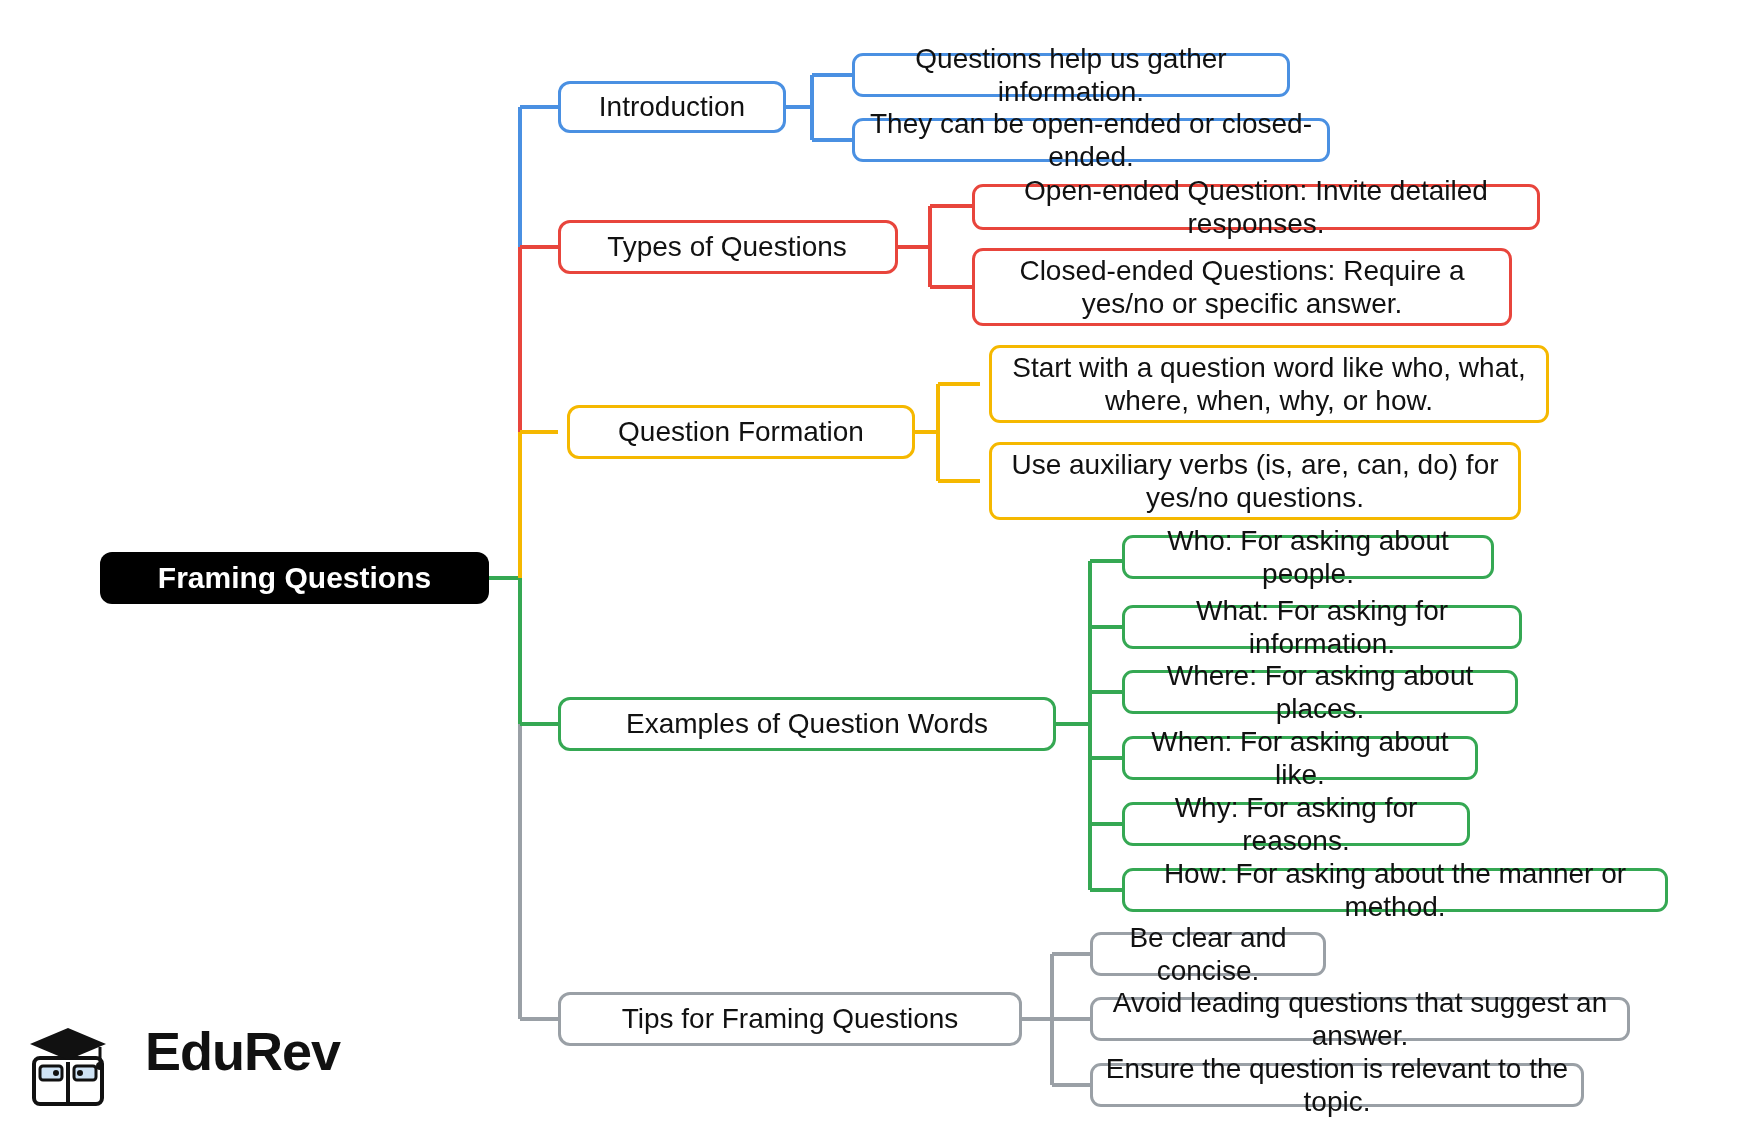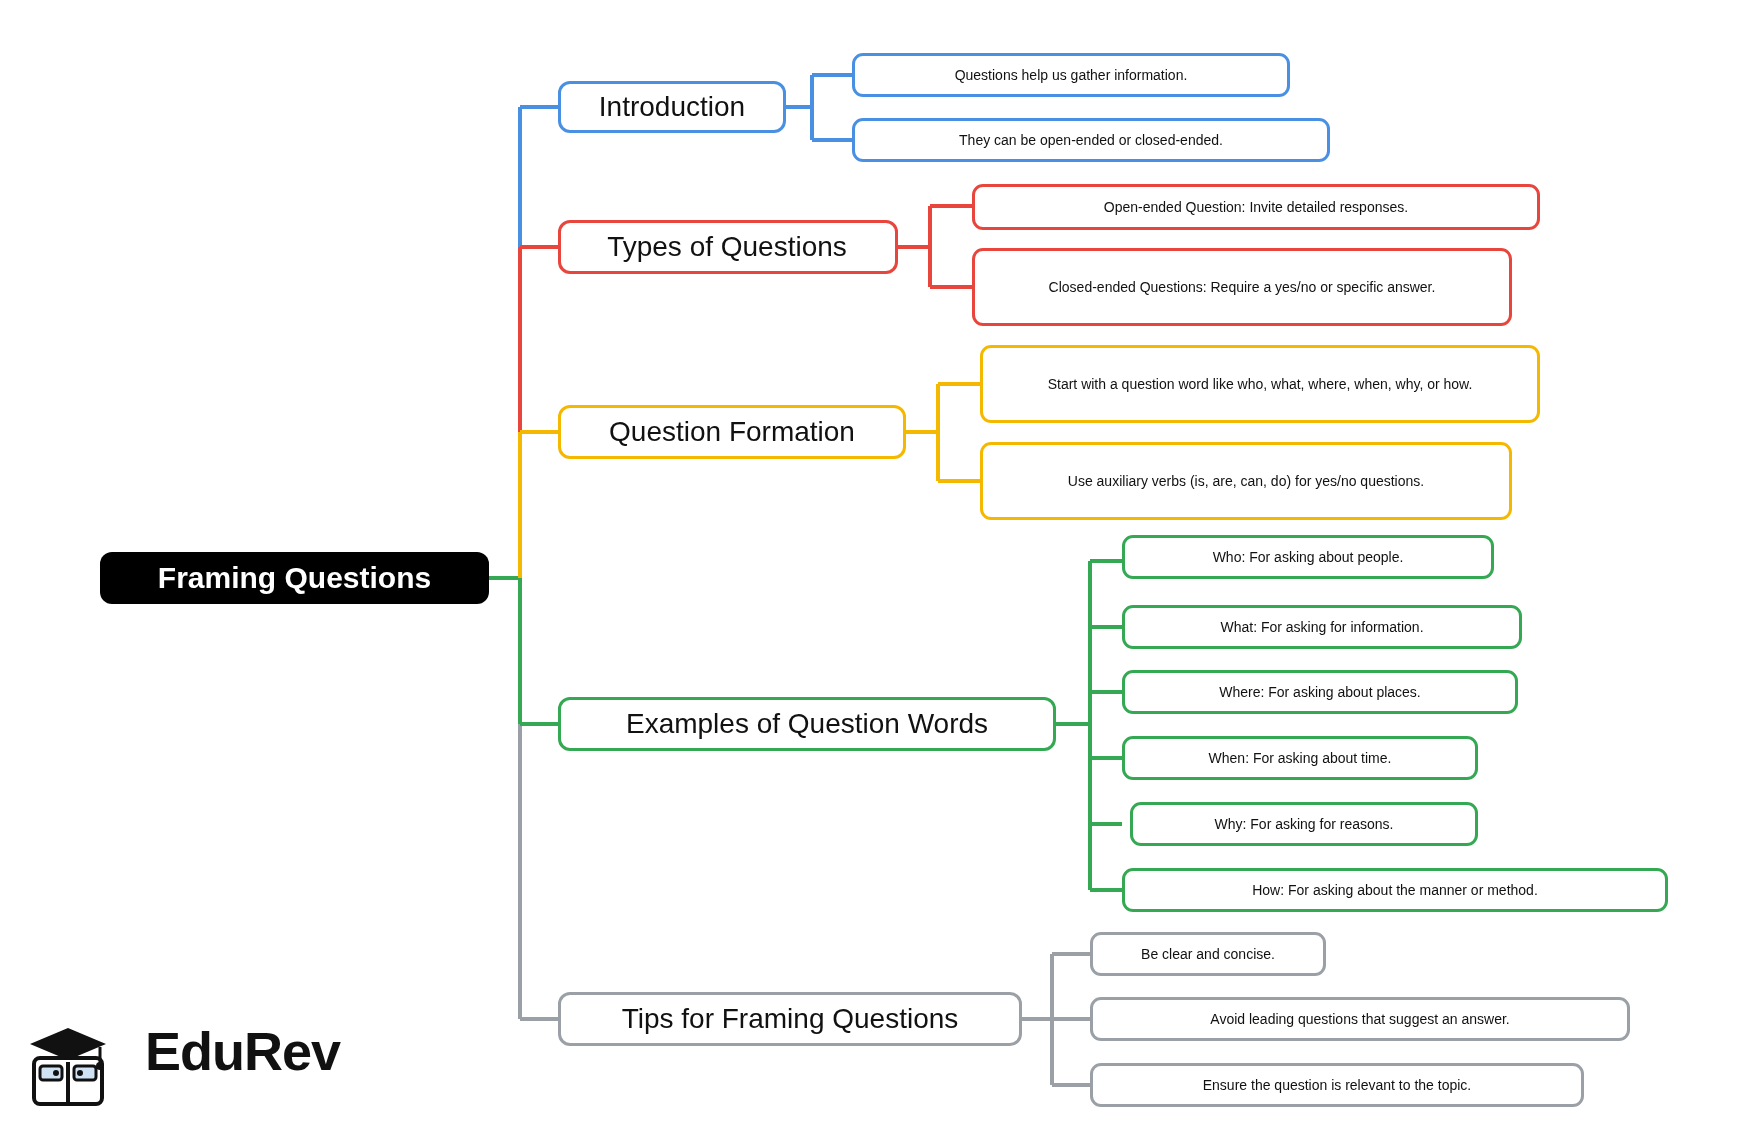--- a/index.html
+++ b/index.html
@@ -49,26 +49,26 @@
     border-style: solid;
     border-radius: 12px;
     font-size: 28px;
     padding: 0 14px;
   }
   
   .leaf {
     border-width: 3px;
     border-style: solid;
     border-radius: 11px;
-    font-size: 14px;
+    font-size: 28px;
     padding: 0 12px;
   }
   .c-blue   { border-color: #4a90e2; }
   .c-red    { border-color: #e8453c; }
-  .c-yellow { border-color: #f5b800; }
+  .c-yellow { border-color: #f5b800; margin-left: 9px; }
   .c-green  { border-color: #35a853; }
   .c-gray   { border-color: #9aa0a6; }
 
   
   #logo {
     position: absolute;
     left: 22px;
     top: 1020px;
     width: 340px;
     height: 110px;
@@ -180,23 +180,23 @@
   <div class="node leaf c-green" style="left:1122px; top:535px; width:372px; height:44px;">
     <span>Who: For asking about people.</span>
   </div>
   <div class="node leaf c-green" style="left:1122px; top:605px; width:400px; height:44px;">
     <span>What: For asking for information.</span>
   </div>
   <div class="node leaf c-green" style="left:1122px; top:670px; width:396px; height:44px;">
     <span>Where: For asking about places.</span>
   </div>
   <div class="node leaf c-green" style="left:1122px; top:736px; width:356px; height:44px;">
-    <span>When: For asking about time.</span>
-  </div>
-  <div class="node leaf c-green" style="left:1122px; top:802px; width:348px; height:44px;margin-left:8px;">
+    <span>When: For asking about like.</span>
+  </div>
+  <div class="node leaf c-green" style="left:1122px; top:802px; width:348px; height:44px;">
     <span>Why: For asking for reasons.</span>
   </div>
   <div class="node leaf c-green" style="left:1122px; top:868px; width:546px; height:44px;">
     <span>How: For asking about the manner or method.</span>
   </div>
 
   <div class="node branch c-gray" style="left:558px; top:992px; width:464px; height:54px;">
     <span>Tips for Framing Questions</span>
   </div>
   <div class="node leaf c-gray" style="left:1090px; top:932px; width:236px; height:44px;">

